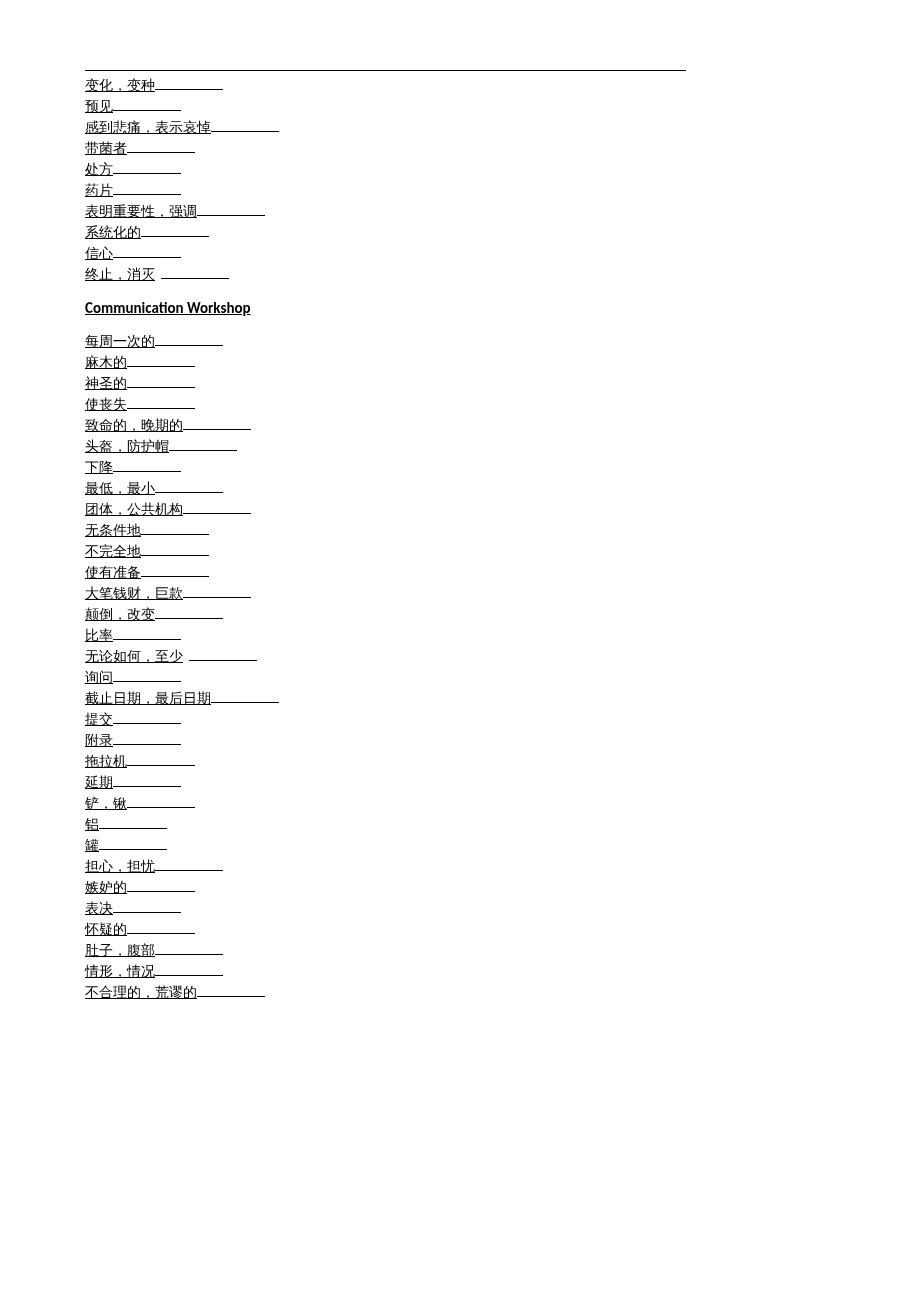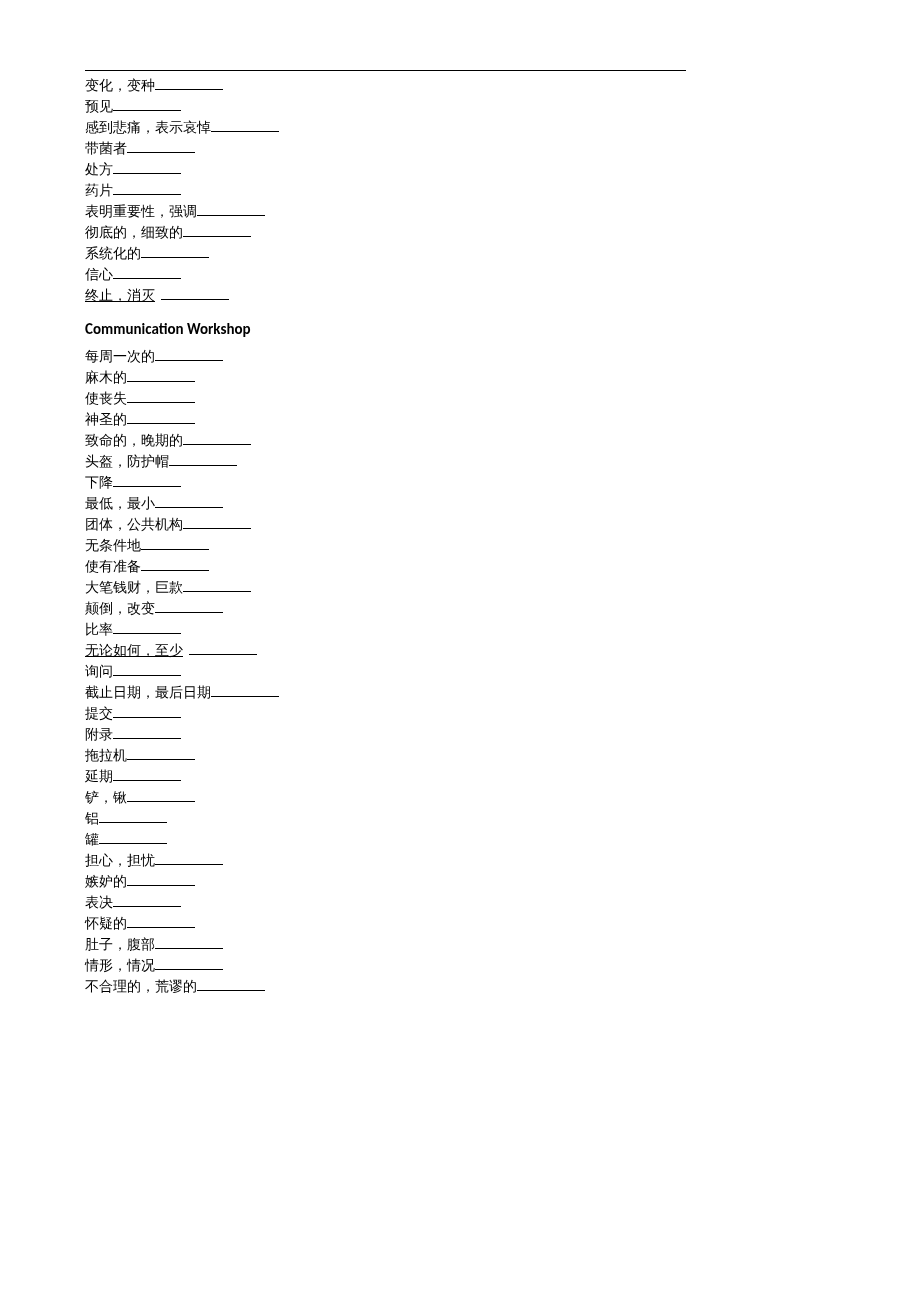--- a/index.html
+++ b/index.html
@@ -8,20 +8,21 @@
     padding: 0;
     font-family: "SimSun", "宋体", serif;
     font-size: 14px;
     color: #000;
   }
   .page {
     width: 771px;
     min-height: 1302px;
     padding: 70px 85px 0 85px;
     box-sizing: border-box;
+    text-decoration: underline;
   }
   .hr-line {
     border: none;
     border-top: 1px solid #000;
     margin: 0 0 4px 0;
   }
   .vocab-line {
     line-height: 1.5;
     white-space: nowrap;
   }
@@ -37,60 +38,60 @@
     border-bottom: 1px solid #000;
     width: 68px;
     height: 1em;
     vertical-align: baseline;
   }
   .section-title {
     font-family: Calibri, Arial, sans-serif;
     font-weight: bold;
     font-size: 15px;
     margin-top: 14px;
-    margin-bottom: 8px;
+    margin-bottom: 14px;
   }
   .sep {
     display: inline-block;
     width: 0.4em;
   }
 </style>
 </head>
 <body>
 
 <div class="page">
   <hr class="hr-line">
 
   <div id="section1-list">
       <div class="vocab-line"><span class="term">变化，变种</span><span class="blank"></span></div>
       <div class="vocab-line"><span class="term">预见</span><span class="blank"></span></div>
       <div class="vocab-line"><span class="term">感到悲痛，表示哀悼</span><span class="blank"></span></div>
       <div class="vocab-line"><span class="term">带菌者</span><span class="blank"></span></div>
       <div class="vocab-line"><span class="term">处方</span><span class="blank"></span></div>
       <div class="vocab-line"><span class="term">药片</span><span class="blank"></span></div>
       <div class="vocab-line"><span class="term">表明重要性，强调</span><span class="blank"></span></div>
-      <div class="vocab-line"><span class="term">彻底的，细致的</span><span class="blank"></span></div>
       <div class="vocab-line"><span class="term">系统化的</span><span class="blank"></span></div>
       <div class="vocab-line"><span class="term">信心</span><span class="blank"></span></div>
       <div class="vocab-line underlined"><span class="term">终止，消灭</span><span class="sep"> </span><span class="blank"></span></div>
     </div>
 
   <div class="section-title">Communication Workshop</div>
 
   <div id="section2-list">
       <div class="vocab-line"><span class="term">每周一次的</span><span class="blank"></span></div>
       <div class="vocab-line"><span class="term">麻木的</span><span class="blank"></span></div>
+      <div class="vocab-line"><span class="term">神圣的</span><span class="blank"></span></div>
       <div class="vocab-line"><span class="term">使丧失</span><span class="blank"></span></div>
-      <div class="vocab-line"><span class="term">神圣的</span><span class="blank"></span></div>
       <div class="vocab-line"><span class="term">致命的，晚期的</span><span class="blank"></span></div>
       <div class="vocab-line"><span class="term">头盔，防护帽</span><span class="blank"></span></div>
       <div class="vocab-line"><span class="term">下降</span><span class="blank"></span></div>
       <div class="vocab-line"><span class="term">最低，最小</span><span class="blank"></span></div>
       <div class="vocab-line"><span class="term">团体，公共机构</span><span class="blank"></span></div>
       <div class="vocab-line"><span class="term">无条件地</span><span class="blank"></span></div>
+      <div class="vocab-line"><span class="term">不完全地</span><span class="blank"></span></div>
       <div class="vocab-line"><span class="term">使有准备</span><span class="blank"></span></div>
       <div class="vocab-line"><span class="term">大笔钱财，巨款</span><span class="blank"></span></div>
       <div class="vocab-line"><span class="term">颠倒，改变</span><span class="blank"></span></div>
       <div class="vocab-line"><span class="term">比率</span><span class="blank"></span></div>
       <div class="vocab-line underlined"><span class="term">无论如何，至少</span><span class="sep"> </span><span class="blank"></span></div>
       <div class="vocab-line"><span class="term">询问</span><span class="blank"></span></div>
       <div class="vocab-line"><span class="term">截止日期，最后日期</span><span class="blank"></span></div>
       <div class="vocab-line"><span class="term">提交</span><span class="blank"></span></div>
       <div class="vocab-line"><span class="term">附录</span><span class="blank"></span></div>
       <div class="vocab-line"><span class="term">拖拉机</span><span class="blank"></span></div>

